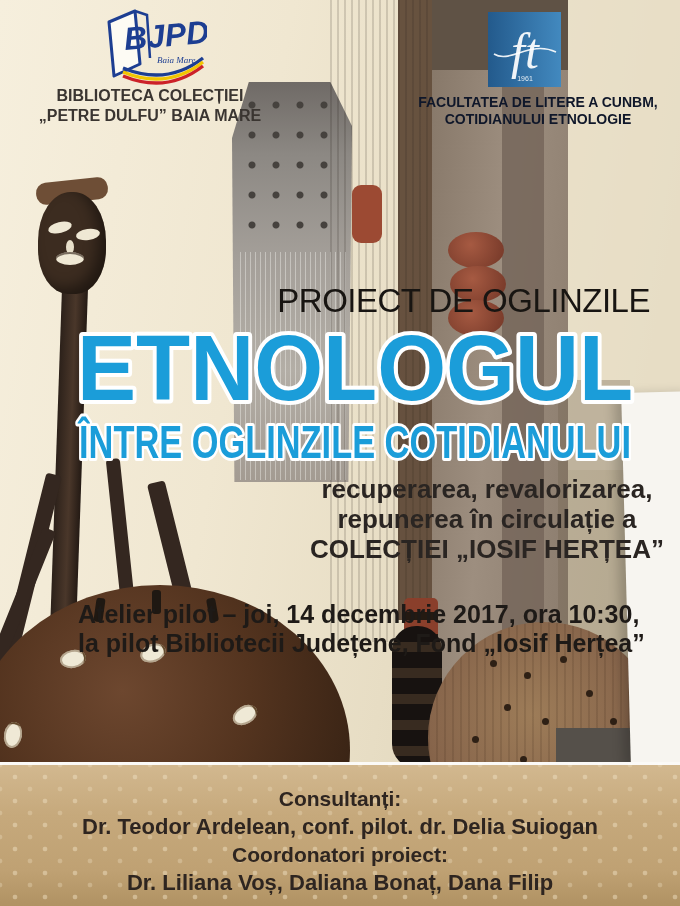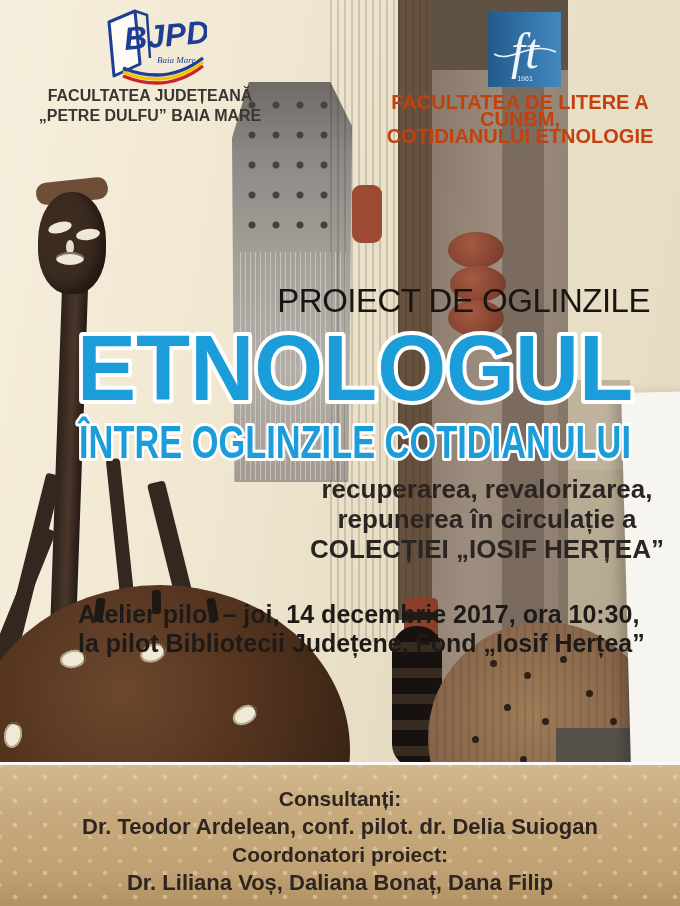--- a/index.html
+++ b/index.html
@@ -66,21 +66,21 @@
     52px 58px 0 #2e2015,92px 72px 0 #2e2015,-18px 76px 0 #2e2015,30px 96px 0 #2e2015,
     74px 108px 0 #2e2015,110px 96px 0 #2e2015,120px 58px 0 #2e2015,-2px 118px 0 #2e2015,44px 132px 0 #2e2015;}
 
   .dark-strip{left:556px;top:728px;width:124px;height:38px;background:#55504a;}
   .white-panel{left:626px;top:392px;width:72px;height:372px;background:#f7f5f0;
     transform:rotate(-1.5deg);box-shadow:-7px 2px 12px rgba(0,0,0,.2);}
 
   
   .header-text{z-index:5;text-align:center;font-weight:bold;color:#3a3531;}
   .org-left{left:8px;top:86px;width:284px;font-size:16px;line-height:20px;}
-  .org-right{left:378px;top:94px;width:284px;font-size:20px;line-height:17px;color:#c2410c;}
+  .org-right{left:396px;top:94px;width:284px;font-size:14px;line-height:17px;color:#0f172a;}
   .bjpd-logo{left:95px;top:6px;z-index:5;}
   .fl-logo{left:488px;top:12px;z-index:5;width:73px;height:75px;}
 
   
   .kicker{z-index:6;right:30px;top:282px;font-size:33px;letter-spacing:-.5px;color:#181512;white-space:nowrap;}
   .title-svg{z-index:6;}
   .title-text{fill:var(--title-blue,#1b9dd9);stroke:#fff;paint-order:stroke;stroke-linejoin:round;
     font-family:"Liberation Sans",sans-serif;font-weight:bold;}
   .desc{z-index:6;left:292px;top:474px;width:390px;text-align:center;font-weight:bold;
     font-size:26px;line-height:30px;color:#2a2522;white-space:nowrap;}
@@ -160,21 +160,21 @@
   <svg class="abs bjpd-logo" width="112" height="80" viewBox="0 0 112 80">
     <path d="M14 16 L40 5 L45 58 L19 70 Z" fill="#fdfbf4" stroke="#1d3e92" stroke-width="3" stroke-linejoin="round"></path>
     <path d="M40 5 L52 9 L55 52" fill="none" stroke="#1d3e92" stroke-width="2.5"></path>
     <text x="30" y="44" font-family="Liberation Sans,sans-serif" font-style="italic" font-weight="bold" font-size="32" fill="#1d3e92" transform="rotate(-5 30 44)">BJPD</text>
     <text x="62" y="57" font-family="Liberation Serif,serif" font-style="italic" font-size="9" fill="#1d3e92">Baia Mare</text>
     <path d="M28 62 Q72 80 108 52" fill="none" stroke="#1d3e92" stroke-width="3.4"></path>
     <path d="M28 66 Q72 84 108 56" fill="none" stroke="#f2c500" stroke-width="3.4"></path>
     <path d="M28 70 Q72 88 108 60" fill="none" stroke="#cc2229" stroke-width="3.4"></path>
   </svg>
   <div class="abs org-left header-text">
-    <div>FACULTATEA JUDEȚEANĂ</div>
+    <div>BIBLIOTECA COLECȚIEI</div>
     <div>„PETRE DULFU” BAIA MARE</div>
   </div>
 
   <svg class="abs fl-logo" width="73" height="75" viewBox="0 0 73 75">
     <defs>
       <linearGradient id="flbg" x1="0" y1="0" x2="1" y2="0">
         <stop offset="0" stop-color="#235a8c"></stop>
           <stop offset="1" stop-color="#4289bf"></stop>
       </linearGradient>
     </defs>

